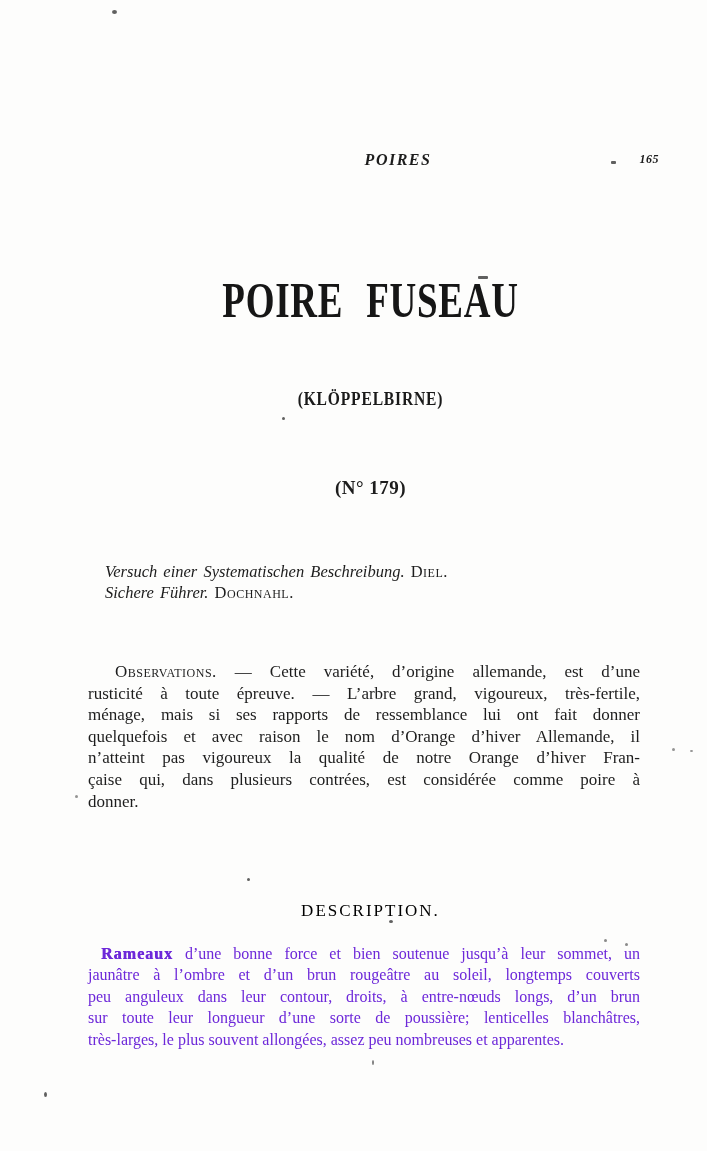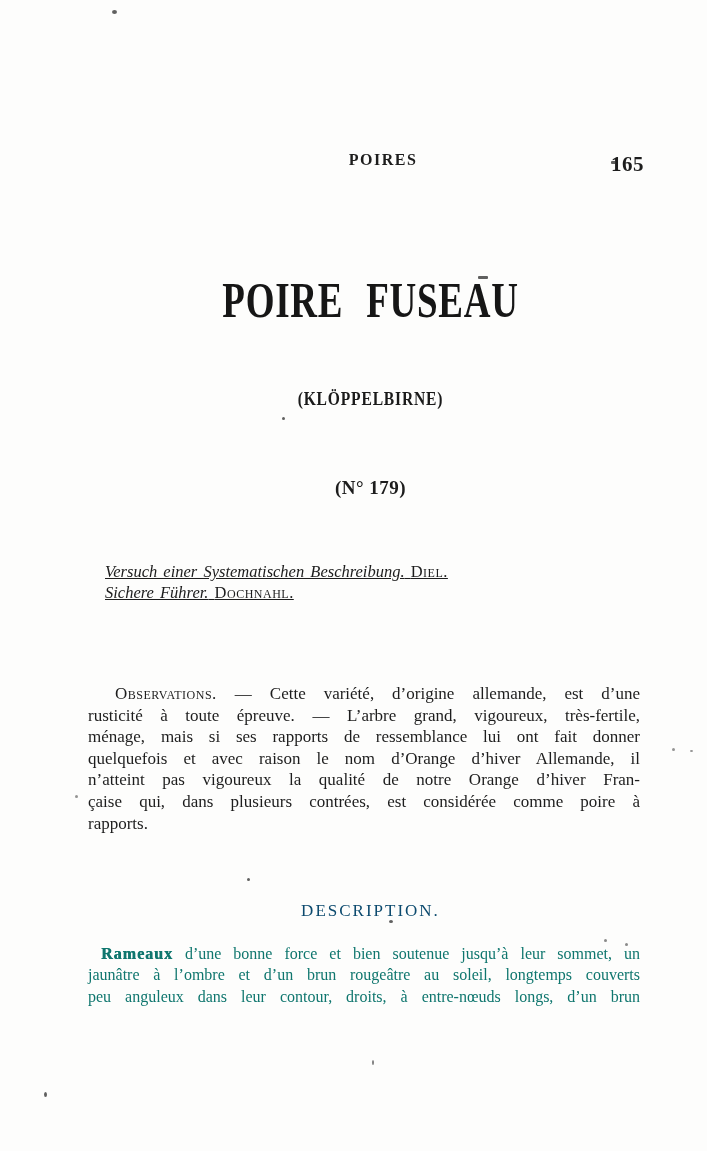--- a/index.html
+++ b/index.html
@@ -7,70 +7,70 @@
     position: relative;
     width: 707px;
     height: 1151px;
     background: #fdfdfc;
     font-family: "Liberation Serif", serif;
     color: #1d1d1d;
     overflow: hidden;
   }
   
   .running-header {
-    position: absolute; top: 151px; left: 85px; width: 552px; height: 20px;
+    position: absolute; top: 151px; left: 100px; width: 552px; height: 20px; font-style: italic;
   }
   .running-title {
     position: absolute; left: 50%; transform: translateX(-50%) translateX(22px);
     font-weight: bold; font-size: 16px; letter-spacing: 1.5px; white-space: nowrap;
   }
   .page-number {
     position: absolute; right: -7px; top: 1px;
-    font-weight: bold; font-size: 21px; letter-spacing: 0.5px;
+    font-weight: bold; font-size: 12px; letter-spacing: 0.5px;
   }
   
   .centered { position: absolute; left: 34px; right: 0; text-align: center; }
   .variety-title {
     top: 275px; font-size: 50px; font-weight: bold; line-height: 1;
     letter-spacing: 1px; word-spacing: 0.35em; white-space: nowrap;
     transform: scaleX(0.74); transform-origin: 50% 50%;
     color: #161616;
   }
   .german-name {
     top: 388px; font-size: 19px; font-weight: bold; letter-spacing: 1px;
     transform: scaleX(0.82); transform-origin: 50% 50%; white-space: nowrap;
     color: #1a1a1a;
   }
   .variety-number {
     top: 477px; font-size: 19px; font-weight: bold; letter-spacing: 0.5px;
   }
   
   .references {
     position: absolute; top: 561px; left: 105px; width: 470px;
-    font-size: 16.5px; line-height: 21px; word-spacing: 2px; text-decoration: underline;
+    font-size: 16.5px; line-height: 21px; word-spacing: 2px;
   }
   .ref-title { font-style: italic; }
   .ref-author { font-style: normal; font-variant: small-caps; letter-spacing: 0.5px; }
   
   .paragraph {
     position: absolute; left: 88px; width: 552px;
   }
-  .obs { top: 683px; font-size: 17px; line-height: 21.6px; }
-  .ram { top: 943px; font-size: 16px; line-height: 21.4px; color: #0f766e; }
+  .obs { top: 661px; font-size: 17px; line-height: 21.6px; }
+  .ram { top: 943px; font-size: 16px; line-height: 21.4px; color: #6d28d9; }
   .line { text-align: justify; text-align-last: justify; }
   .line.last { text-align-last: left; }
   .indent-obs { padding-left: 27px; }
   .indent-ram { padding-left: 13px; }
   .smallcaps-lead { font-variant: small-caps; letter-spacing: 0.5px; }
   .fat-lead {
     font-weight: bold; letter-spacing: 1px;
     text-shadow: 0.5px 0 currentColor;
   }
   .description-heading {
-    top: 901px; font-size: 17px; letter-spacing: 2px; color: #0c4a6e;
+    top: 901px; font-size: 17px; letter-spacing: 2px; color: #000000;
   }
   
   .speck {
     position: absolute; background: #2b2b2b; opacity: 0.75; border-radius: 50%;
   }
 </style>
 </head>
 <body>
 
 <div class="page">
@@ -98,32 +98,34 @@
   <div class="paragraph obs">
     <div class="line indent-obs">
       <span class="smallcaps-lead">Observations.</span>
       <span>— Cette variété, d’origine allemande, est d’une</span>
     </div>
     <div class="line">rusticité à toute épreuve. — L’arbre grand, vigoureux, très-fertile,</div>
     <div class="line">ménage, mais si ses rapports de ressemblance lui ont fait donner</div>
     <div class="line">quelquefois et avec raison le nom d’Orange d’hiver Allemande, il</div>
     <div class="line">n’atteint pas vigoureux la qualité de notre Orange d’hiver Fran-</div>
     <div class="line">çaise qui, dans plusieurs contrées, est considérée comme poire à</div>
-    <div class="line last">rapports.</div>
+    <div class="line last">donner.</div>
   </div>
 
   <div class="centered description-heading">DESCRIPTION.</div>
 
   <div class="paragraph ram">
     <div class="line indent-ram">
       <span class="fat-lead">Rameaux</span>
       <span>d’une bonne force et bien soutenue jusqu’à leur sommet, un</span>
     </div>
     <div class="line">jaunâtre à l’ombre et d’un brun rougeâtre au soleil, longtemps couverts</div>
     <div class="line">peu anguleux dans leur contour, droits, à entre-nœuds longs, d’un brun</div>
+    <div class="line">sur toute leur longueur d’une sorte de poussière; lenticelles blanchâtres,</div>
+    <div class="line last">très-larges, le plus souvent allongées, assez peu nombreuses et apparentes.</div>
   </div>
 
   <div class="speck" style="left:112px; top:10px;  width:5px;  height:4px;"></div>
   <div class="speck" style="left:478px; top:276px; width:10px; height:3px; border-radius:1px;"></div>
   <div class="speck" style="left:611px; top:161px; width:5px;  height:3px; border-radius:1px;"></div>
   <div class="speck" style="left:282px; top:417px; width:3px;  height:3px;"></div>
   <div class="speck" style="left:75px;  top:795px; width:3px;  height:3px; opacity:0.5;"></div>
   <div class="speck" style="left:247px; top:878px; width:3px;  height:3px;"></div>
   <div class="speck" style="left:389px; top:920px; width:4px;  height:3px;"></div>
   <div class="speck" style="left:604px; top:939px; width:3px;  height:3px; opacity:0.55;"></div>

